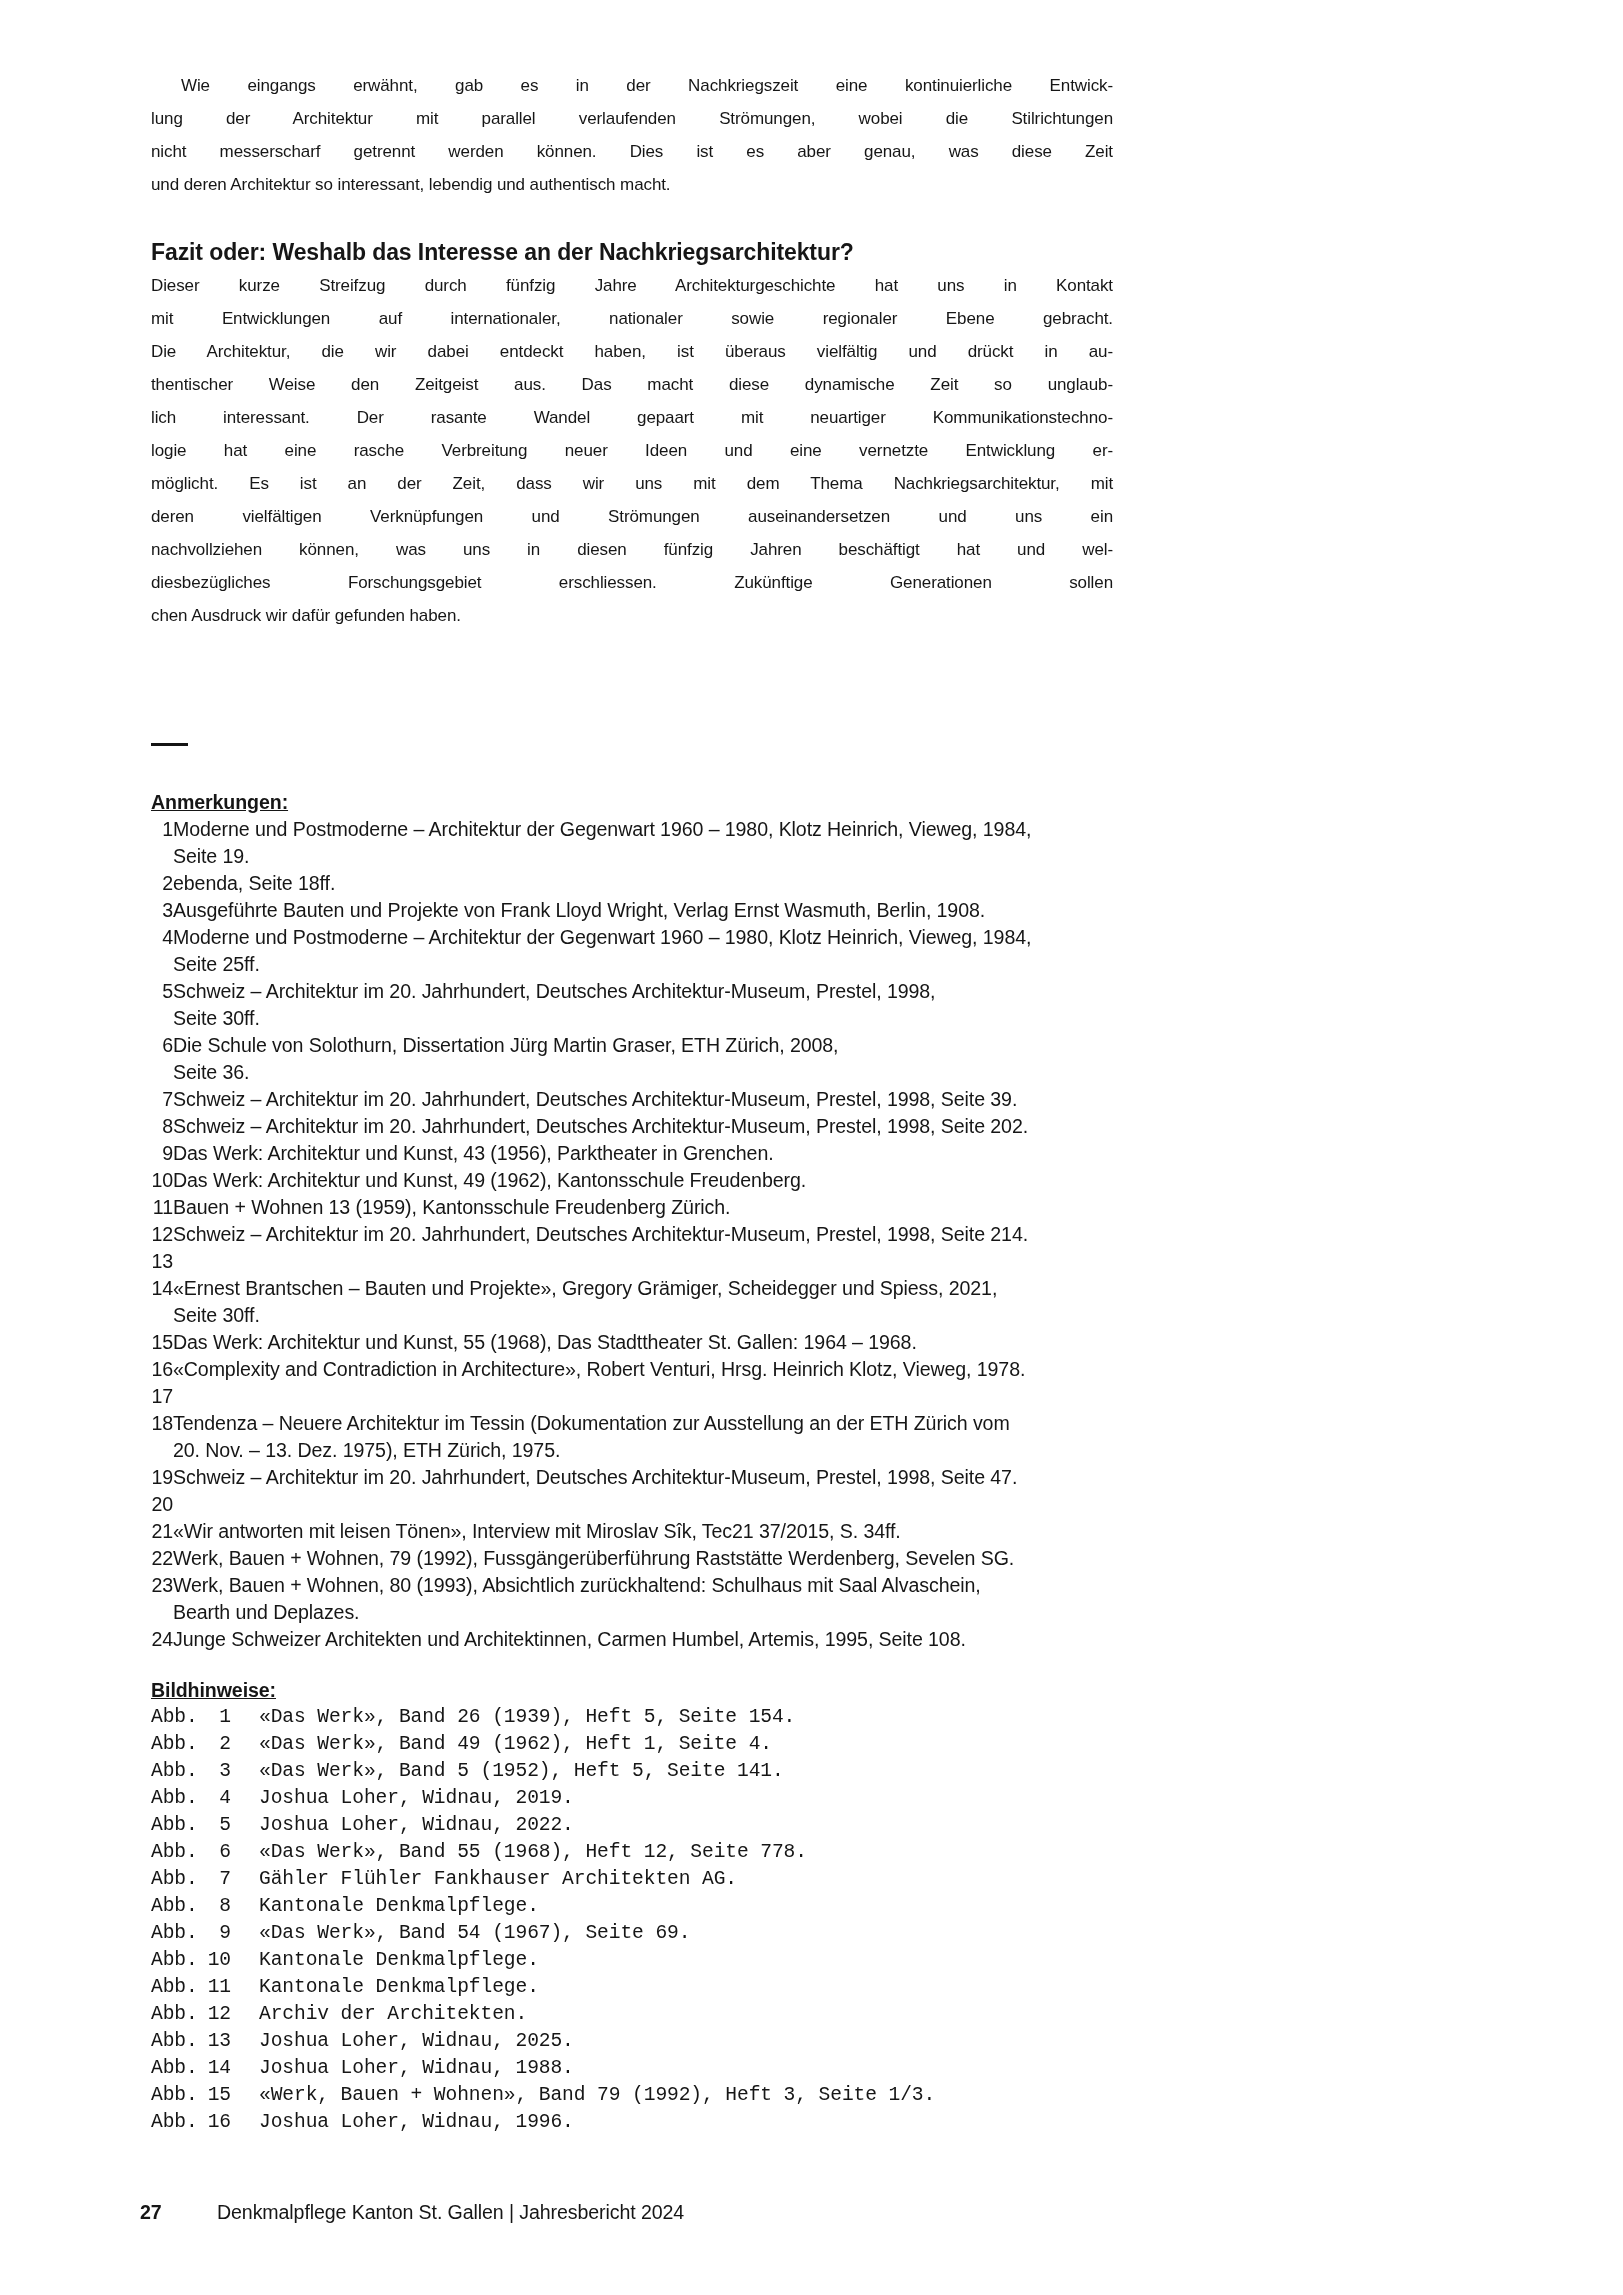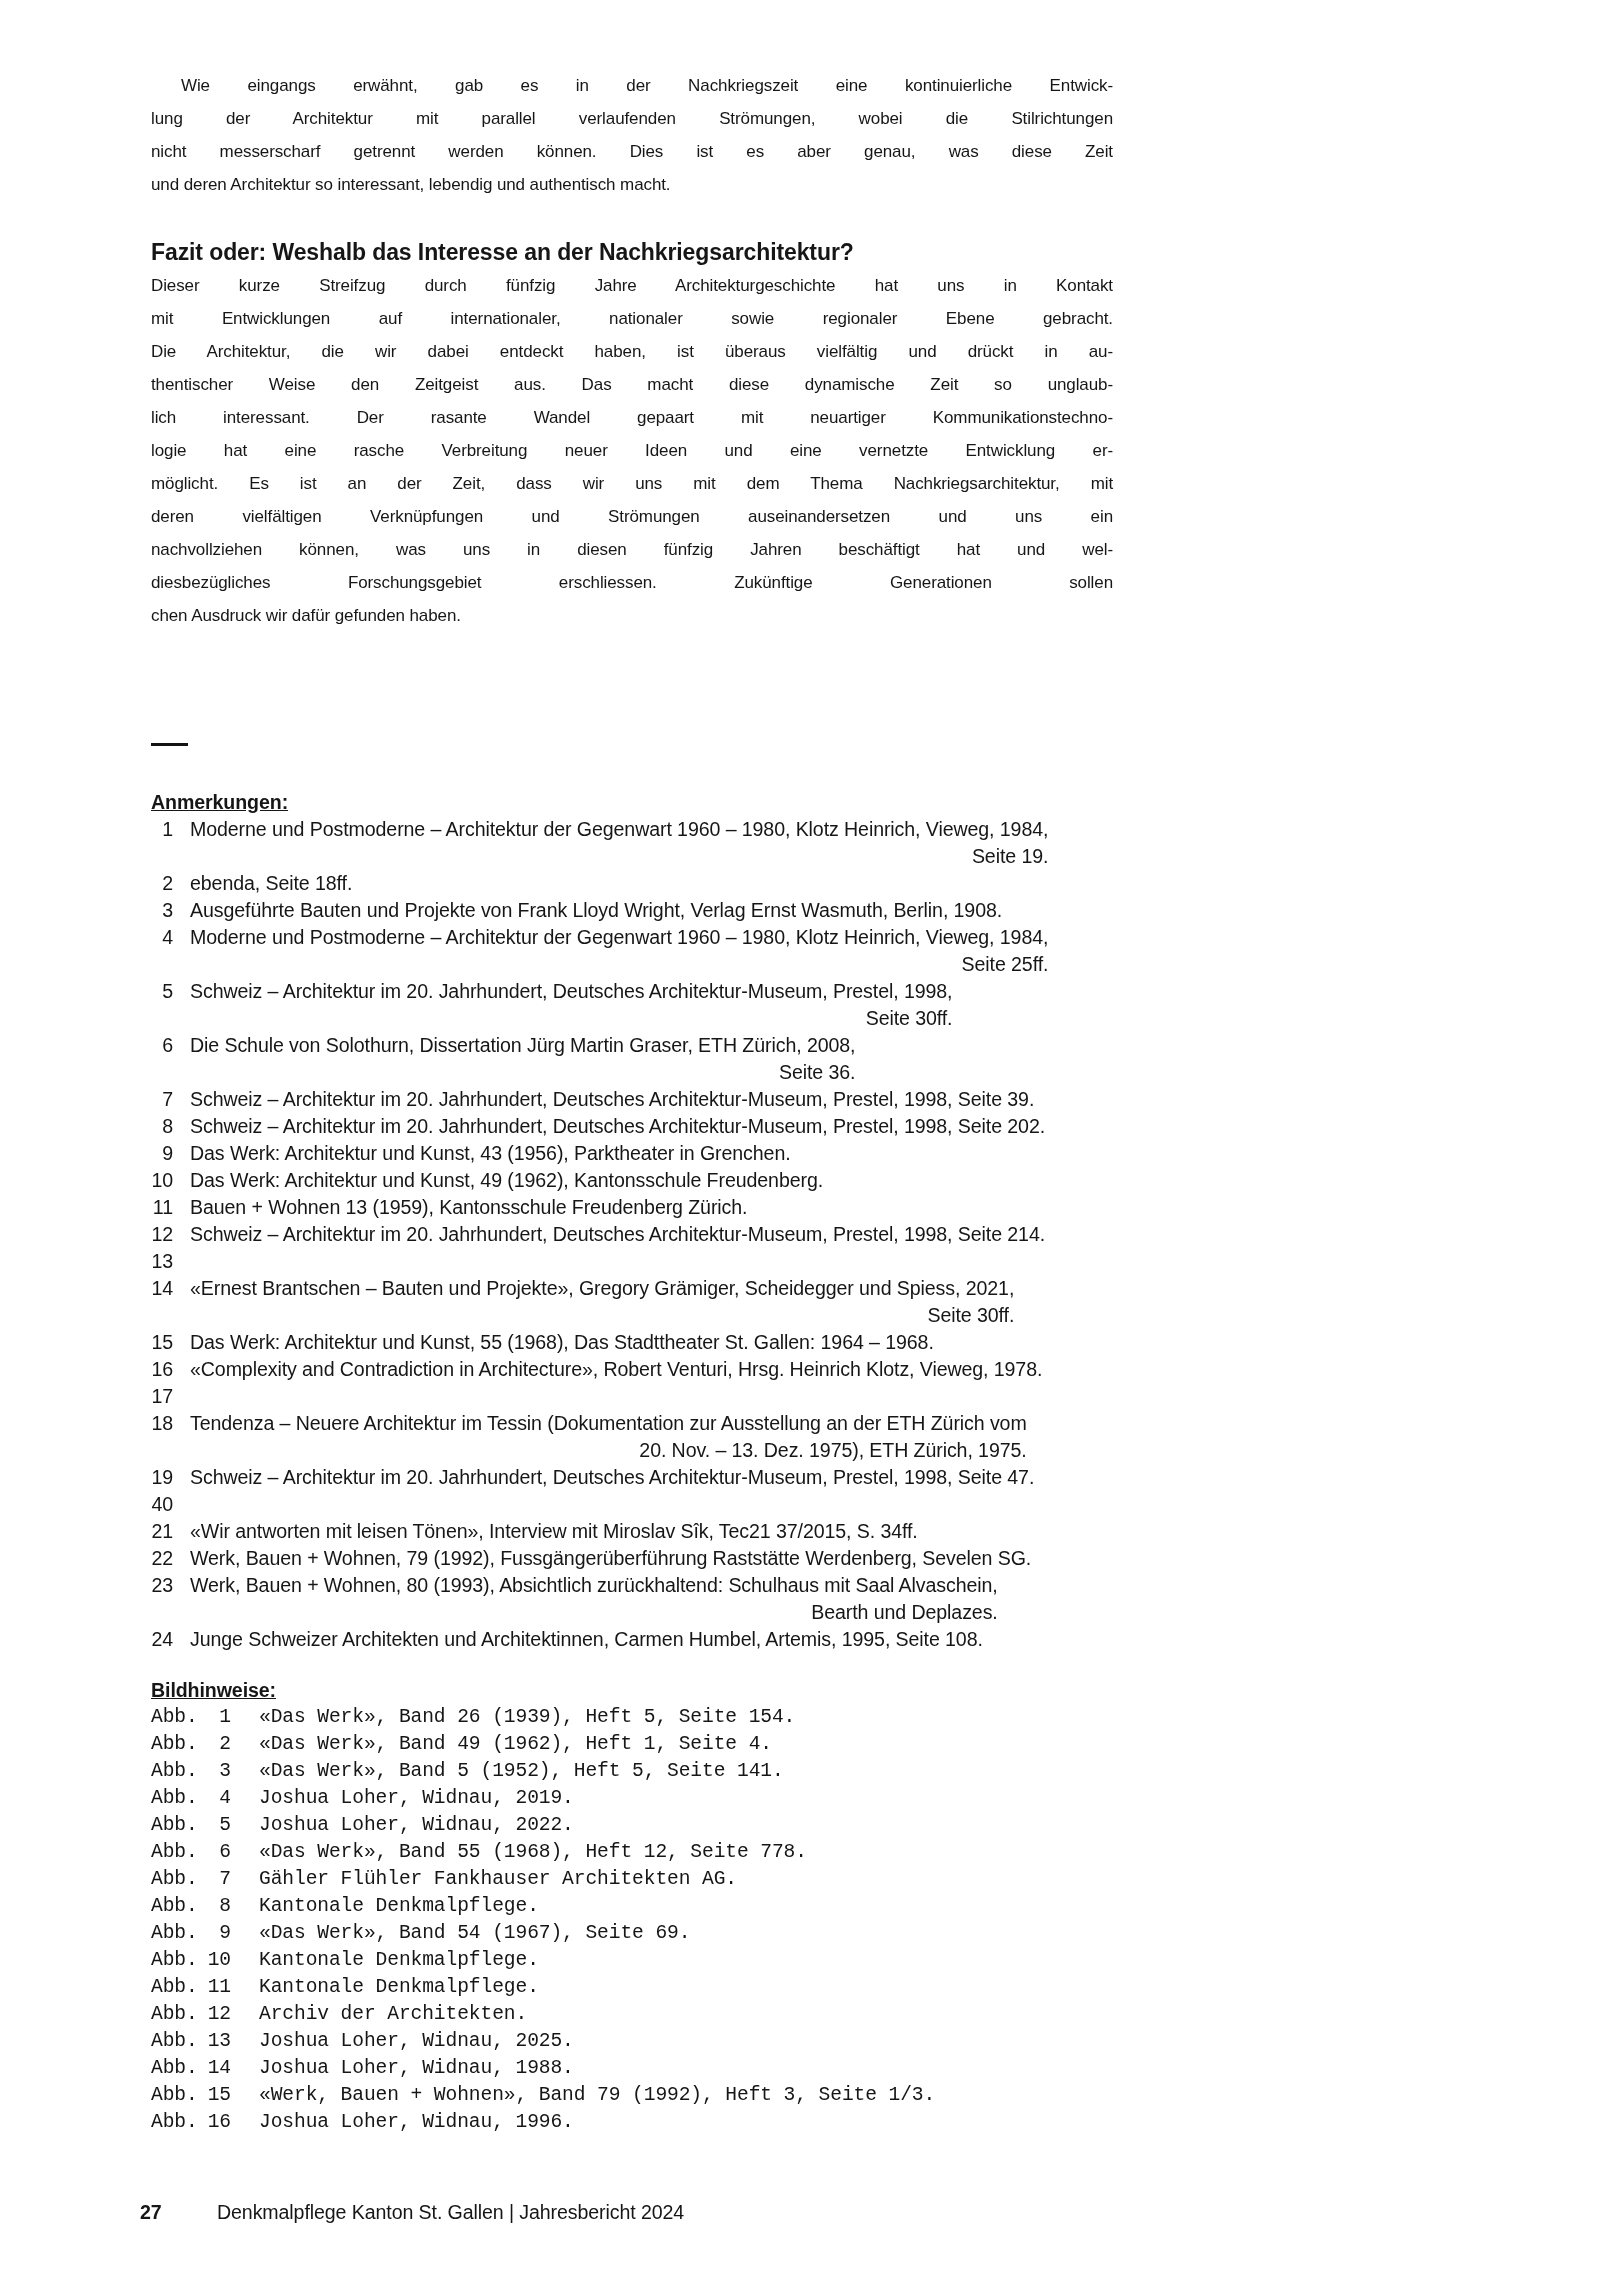--- a/index.html
+++ b/index.html
@@ -67,23 +67,21 @@
   .note-row {
     display: flex;
     align-items: flex-start;
   }
   .note-num {
     flex: none;
     width: 22px;
     text-align: right;
   }
   .note-text {
-    margin-left: 17px;
     white-space: nowrap;
-    text-align: right;
   }
   .credit-row {
     display: flex;
     align-items: flex-start;
     font-family: Liberation Mono, monospace;
   }
   .credit-label {
     flex: none;
     width: 50px;
   }
@@ -271,21 +269,21 @@
   </div>
 
   <div class="note-row">
     <span class="note-num">19</span>
     <span class="note-text">
           <div>Schweiz – Architektur im 20. Jahrhundert, Deutsches Architektur-Museum, Prestel, 1998, Seite 47.</div>
         </span>
   </div>
 
   <div class="note-row">
-    <span class="note-num">40</span>
+    <span class="note-num">20</span>
   </div>
 
   <div class="note-row">
     <span class="note-num">21</span>
     <span class="note-text">
           <div>«Wir antworten mit leisen Tönen», Interview mit Miroslav Sîk, Tec21 37/2015, S. 34ff.</div>
         </span>
   </div>
 
   <div class="note-row">

